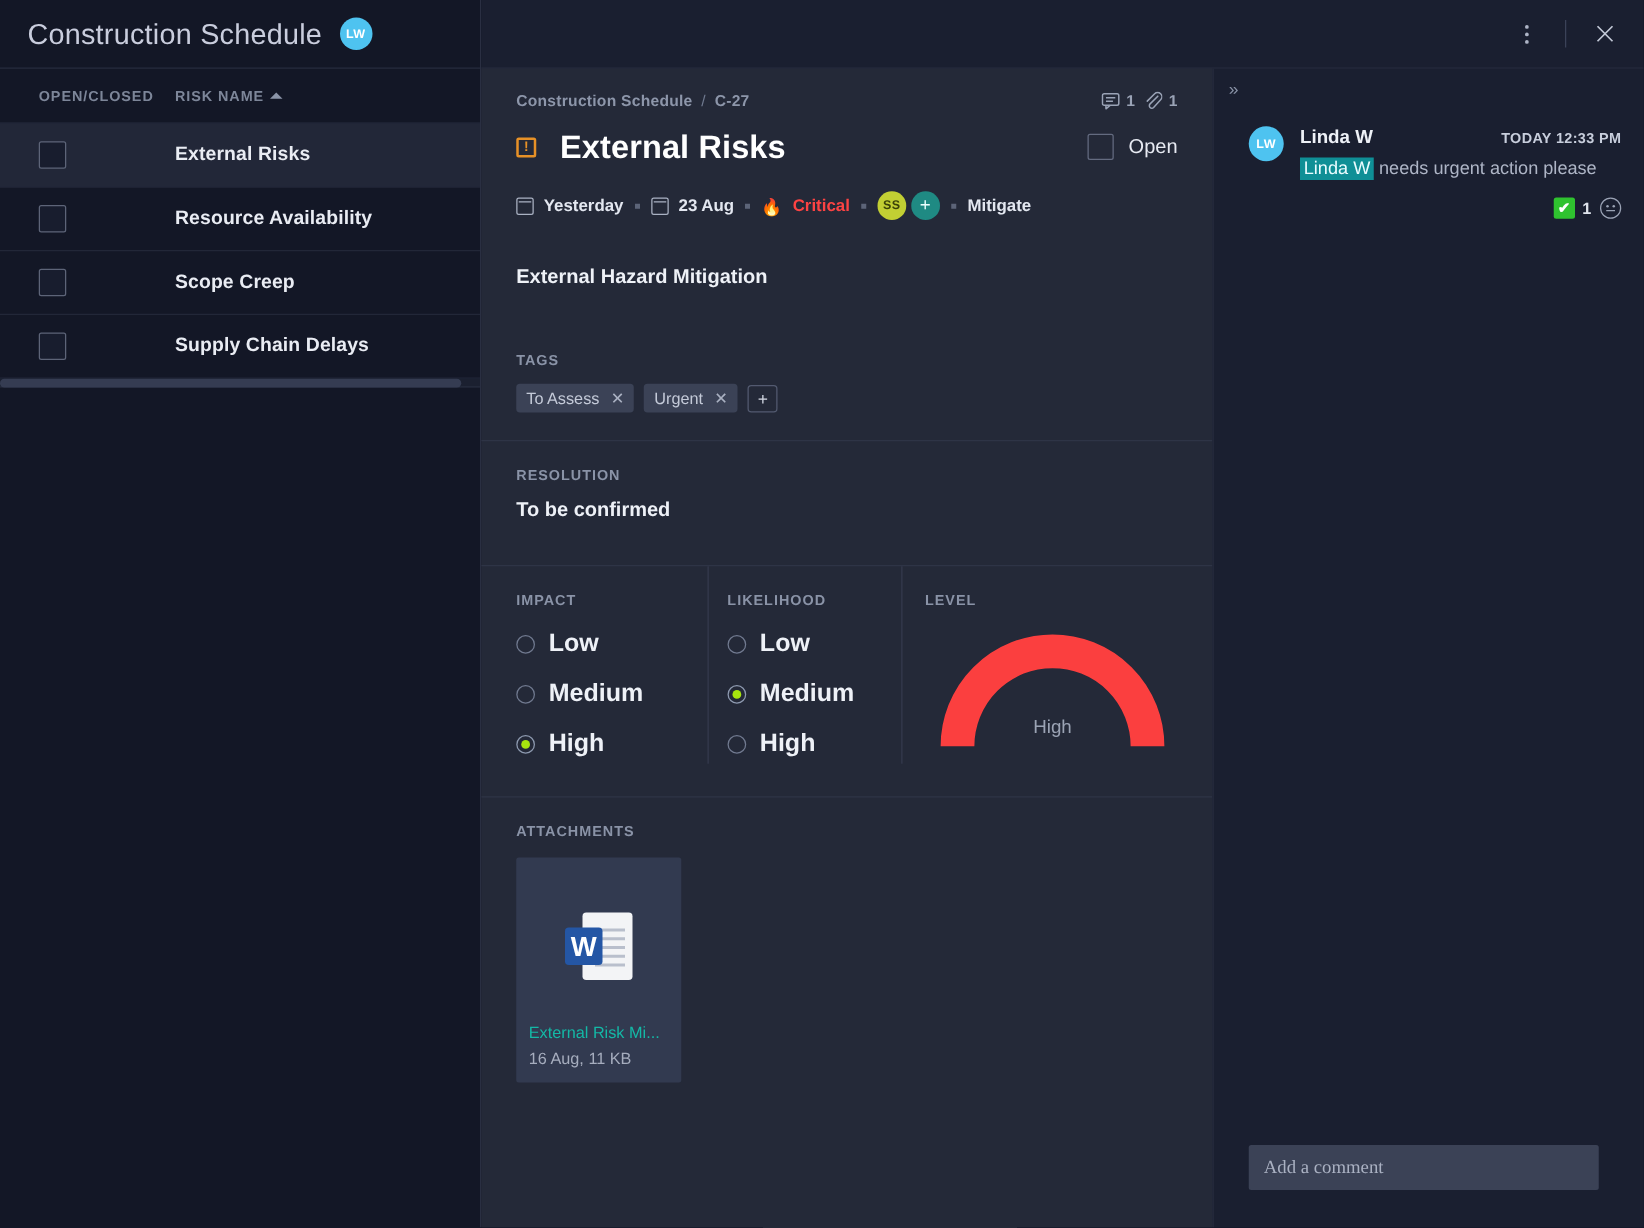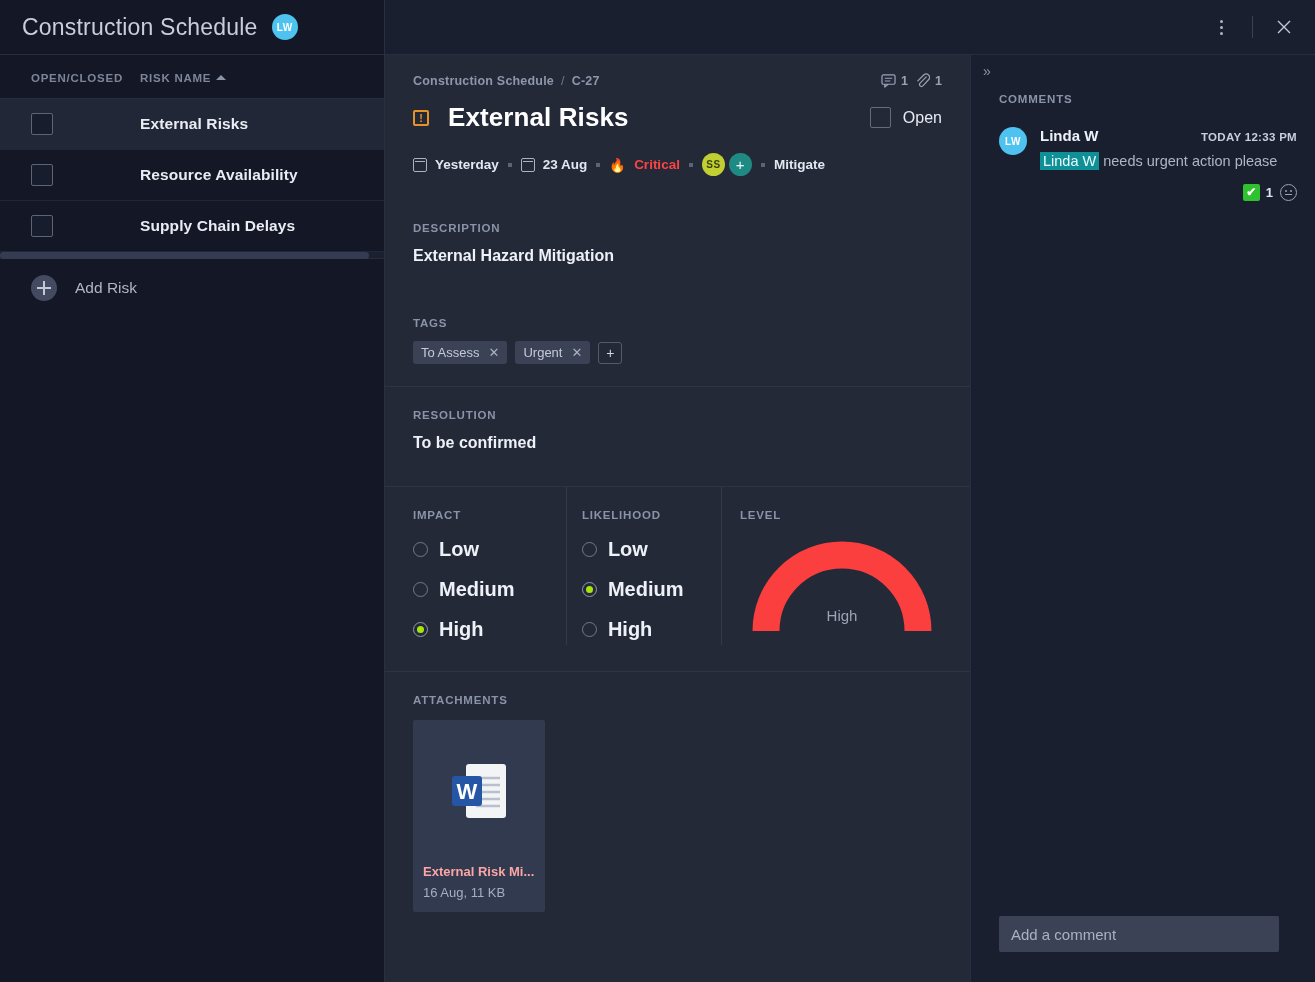--- a/index.html
+++ b/index.html
@@ -188,21 +188,21 @@
     font-size: 15px; color: #9ba3b4;
   }
 
   .att-block { padding-bottom: 26px; }
   .att-row { display: flex; gap: 11px; margin-top: 14px; align-items: flex-start; }
   .att-card {
     width: 132px; background: #323a50; border-radius: 2px; padding: 16px 10px 12px 10px;
     display: flex; flex-direction: column; align-items: center;
   }
   .att-thumb { height: 112px; display: flex; align-items: center; justify-content: center; }
-  .att-name { font-size: 13px; color: #fca5a5; font-weight: 700; align-self: flex-start; margin-top: 16px; }
+  .att-name { font-size: 13px; color: #14b8a6; font-weight: 400; align-self: flex-start; margin-top: 4px; }
   .att-meta { font-size: 13px; color: #a6adbe; align-self: flex-start; margin-top: 6px; }
   .dropzone {
     width: 224px; height: 136px; border: 1px solid #4a5166; border-radius: 2px;
     display: flex; align-items: center; justify-content: center;
     font-size: 15px; color: #a3abbc;
   }
 
   
   .comments {
     flex: 1; background: #1a1f30; border-left: 1px solid #272c3e;
@@ -231,21 +231,21 @@
   .react-count { font-size: 13px; color: #dfe3ec; font-weight: 700; }
   .smiley { width: 17px; height: 17px; border: 1.3px solid #9aa2b4; border-radius: 50%; position: relative; }
   .smiley b { position: absolute; width: 2px; height: 2px; background: #9aa2b4; border-radius: 50%; top: 5px; }
   .smiley b.l { left: 4px; } .smiley b.r { right: 4px; }
   .smiley i { position: absolute; left: 4px; right: 4px; bottom: 4.5px; height: 1.4px; background: #9aa2b4; }
 
   .cmt-input-wrap { margin-top: auto; padding: 0 36px 30px 28px; }
   .cmt-input {
     background: #3b4256; border: none; border-radius: 2px;
     height: 36px; width: 100%; padding: 0 12px;
-    font-size: 15px; color: #14b8a6; font-family: Liberation Sans, sans-serif;
+    font-size: 15px; color: #14b8a6; font-family: Liberation Serif, serif;
   }
   .cmt-input::placeholder { color: #aab1c2; }
 </style>
 </head>
 <body>
 
 <div class="app">
 
   <div class="sidebar">
     <div class="sb-title-row">
@@ -271,31 +271,33 @@
     <div class="risk-row">
       <div class="cell-chk">
           <span class="chk"></span>
         </div>
       <div class="risk-name">Resource Availability</div>
     </div>
     <div class="risk-row">
       <div class="cell-chk">
           <span class="chk"></span>
         </div>
+      <div class="risk-name">Scope Creep</div>
+    </div>
+    <div class="risk-row">
+      <div class="cell-chk">
+          <span class="chk"></span>
+        </div>
       <div class="risk-name">Supply Chain Delays</div>
     </div>
 
     <div class="h-scroll">
         <i></i>
       </div>
 
-    <div class="add-risk">
-      <span class="plus-circle"></span>
-      <span class="add-risk-label">Add Risk</span>
-    </div>
   </div>
 
   <div class="main">
 
     <div class="topbar">
       <div class="icon-btn">
         <span class="kebab">
             <b></b>
             <b></b>
             <b></b>
@@ -368,21 +370,20 @@
               <span class="avatar add">+</span>
             </span>
             <span class="meta-dot"></span>
             <span class="meta-item">
               <span>Mitigate</span>
             </span>
           </div>
         </div>
 
         <div class="sec sec-divider">
-          <div class="lbl">DESCRIPTION</div>
           <div class="val">External Hazard Mitigation</div>
           <div class="lbl" style="padding-top:52px">TAGS</div>
           <div class="tags-row">
             <span class="tag">
               <span>To Assess</span>
               <span class="x">✕</span>
             </span>
             <span class="tag">
               <span>Urgent</span>
               <span class="x">✕</span>
@@ -459,21 +460,20 @@
               <div class="att-name">External Risk Mi...</div>
               <div class="att-meta">16 Aug, 11 KB</div>
             </div>
           </div>
         </div>
 
       </div>
 
       <div class="comments">
         <div class="collapse">»</div>
-        <div class="comments-hd">COMMENTS</div>
 
         <div class="comment">
           <div class="avatar cmt">LW</div>
           <div class="cmt-body">
             <div class="cmt-top">
               <span class="cmt-author">Linda W</span>
               <span class="cmt-time">TODAY 12:33 PM</span>
             </div>
             <div class="cmt-text"><span class="mention">Linda W</span><span> needs urgent action please</span></div>
             <div class="reactions">

